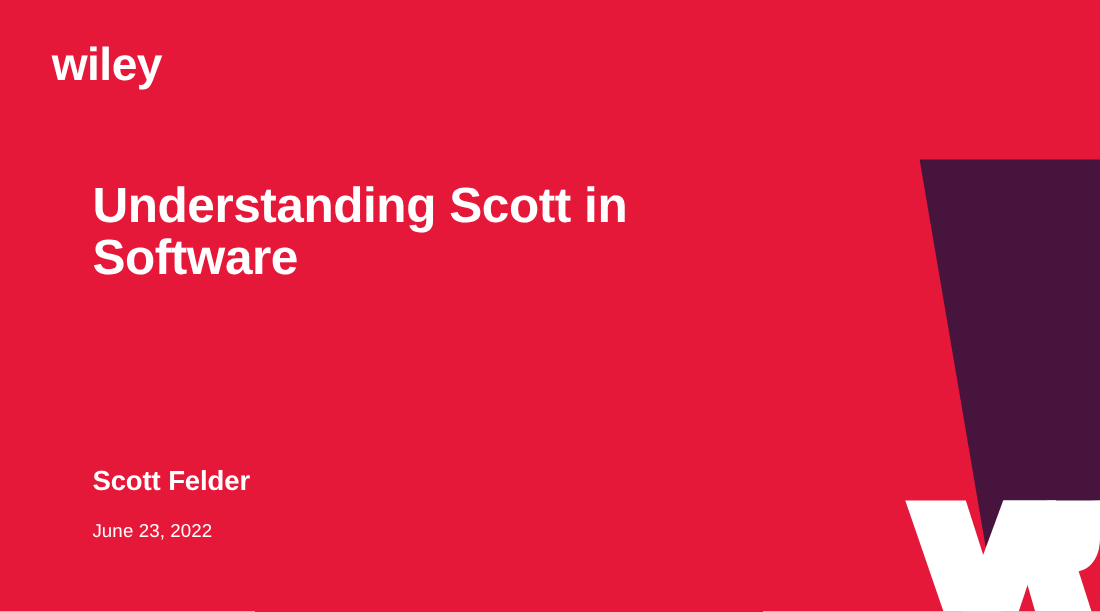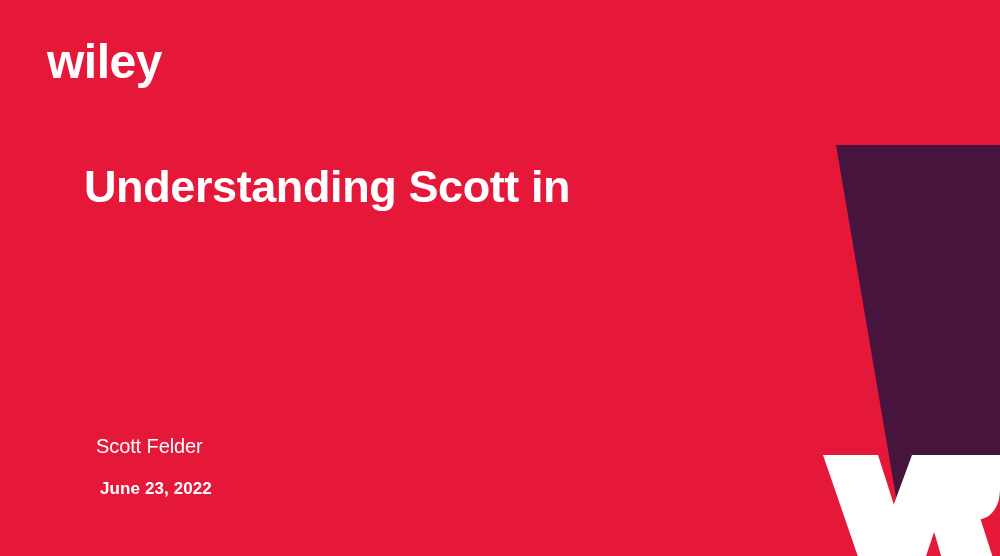--- a/index.html
+++ b/index.html
@@ -26,21 +26,21 @@
     width: 1000px;
     height: 556px;
     pointer-events: none;
   }
 
   
   .brand-logo {
     position: absolute;
     left: 47px;
     top: 38px;
-    font-size: 48px;
+    font-size: 42px;
     font-weight: bold;
     color: #ffffff;
     letter-spacing: -0.5px;
     line-height: 1;
     text-align: right;
   }
 
   
   .title-block {
     position: absolute;
@@ -61,31 +61,31 @@
     white-space: nowrap;
   }
 
   
   .presenter-block {
     position: absolute;
     left: 84px;
     top: 422px;
   }
   .presenter-name {
-    margin: 12px;
-    font-size: 20px;
-    font-weight: normal;
+    margin: 0;
+    font-size: 25px;
+    font-weight: bold;
     color: #ffffff;
     line-height: 1.2;
     letter-spacing: -0.1px;
   }
   .presenter-date {
-    margin: 21px 0 0 16px;
+    margin: 21px 0 0 0;
     font-size: 17px;
-    font-weight: bold;
+    font-weight: normal;
     color: #ffffff;
     line-height: 1.2;
     letter-spacing: 0.1px;
   }
 </style>
 </head>
 <body>
 
 <div class="slide">
 
@@ -106,20 +106,21 @@
       <path d="M1000,455 L1000,478 C985,478 974,489 969,505
                L941,505 C948,473 968,455 1000,455 Z"></path>
     </g>
   </svg>
 
   <div class="brand-logo">wiley</div>
 
   <div class="title-block">
     <h1 class="slide-title">
       <span class="tline">Understanding Scott in</span>
+      <span class="tline">Software</span>
     </h1>
   </div>
 
   <div class="presenter-block">
     <p class="presenter-name">Scott Felder</p>
     <p class="presenter-date">June 23, 2022</p>
   </div>
 
 </div>
 

